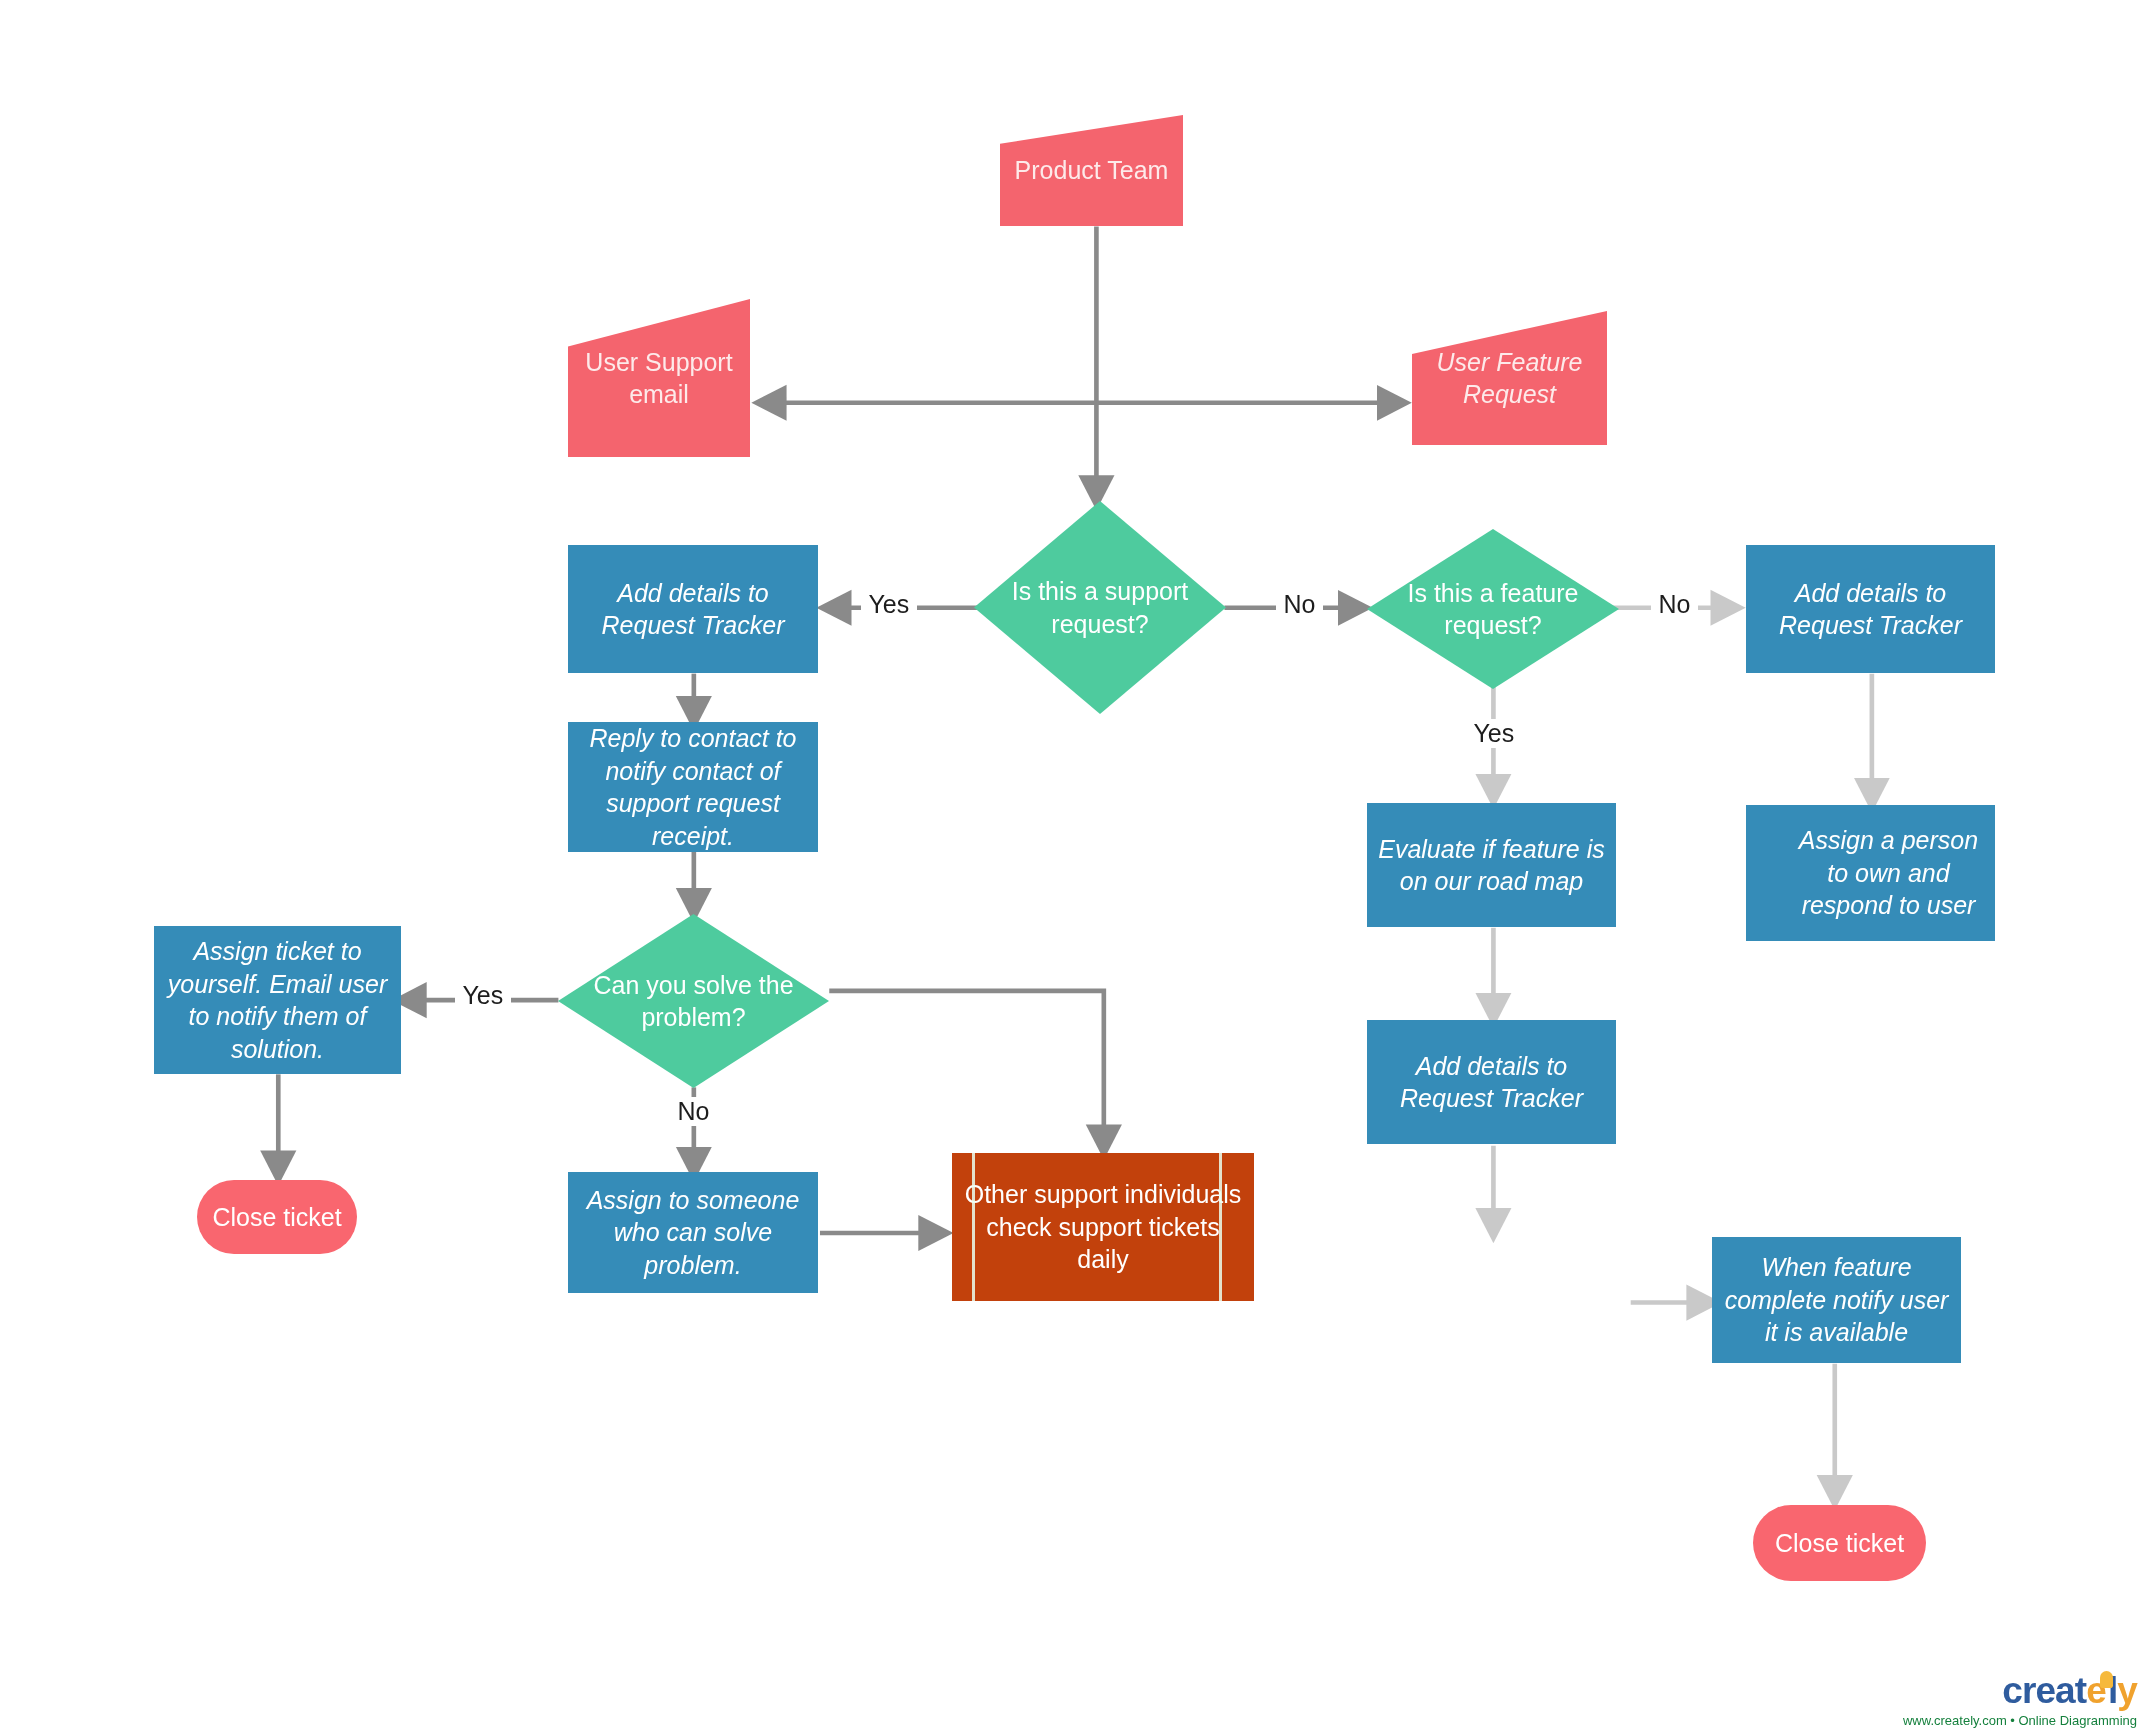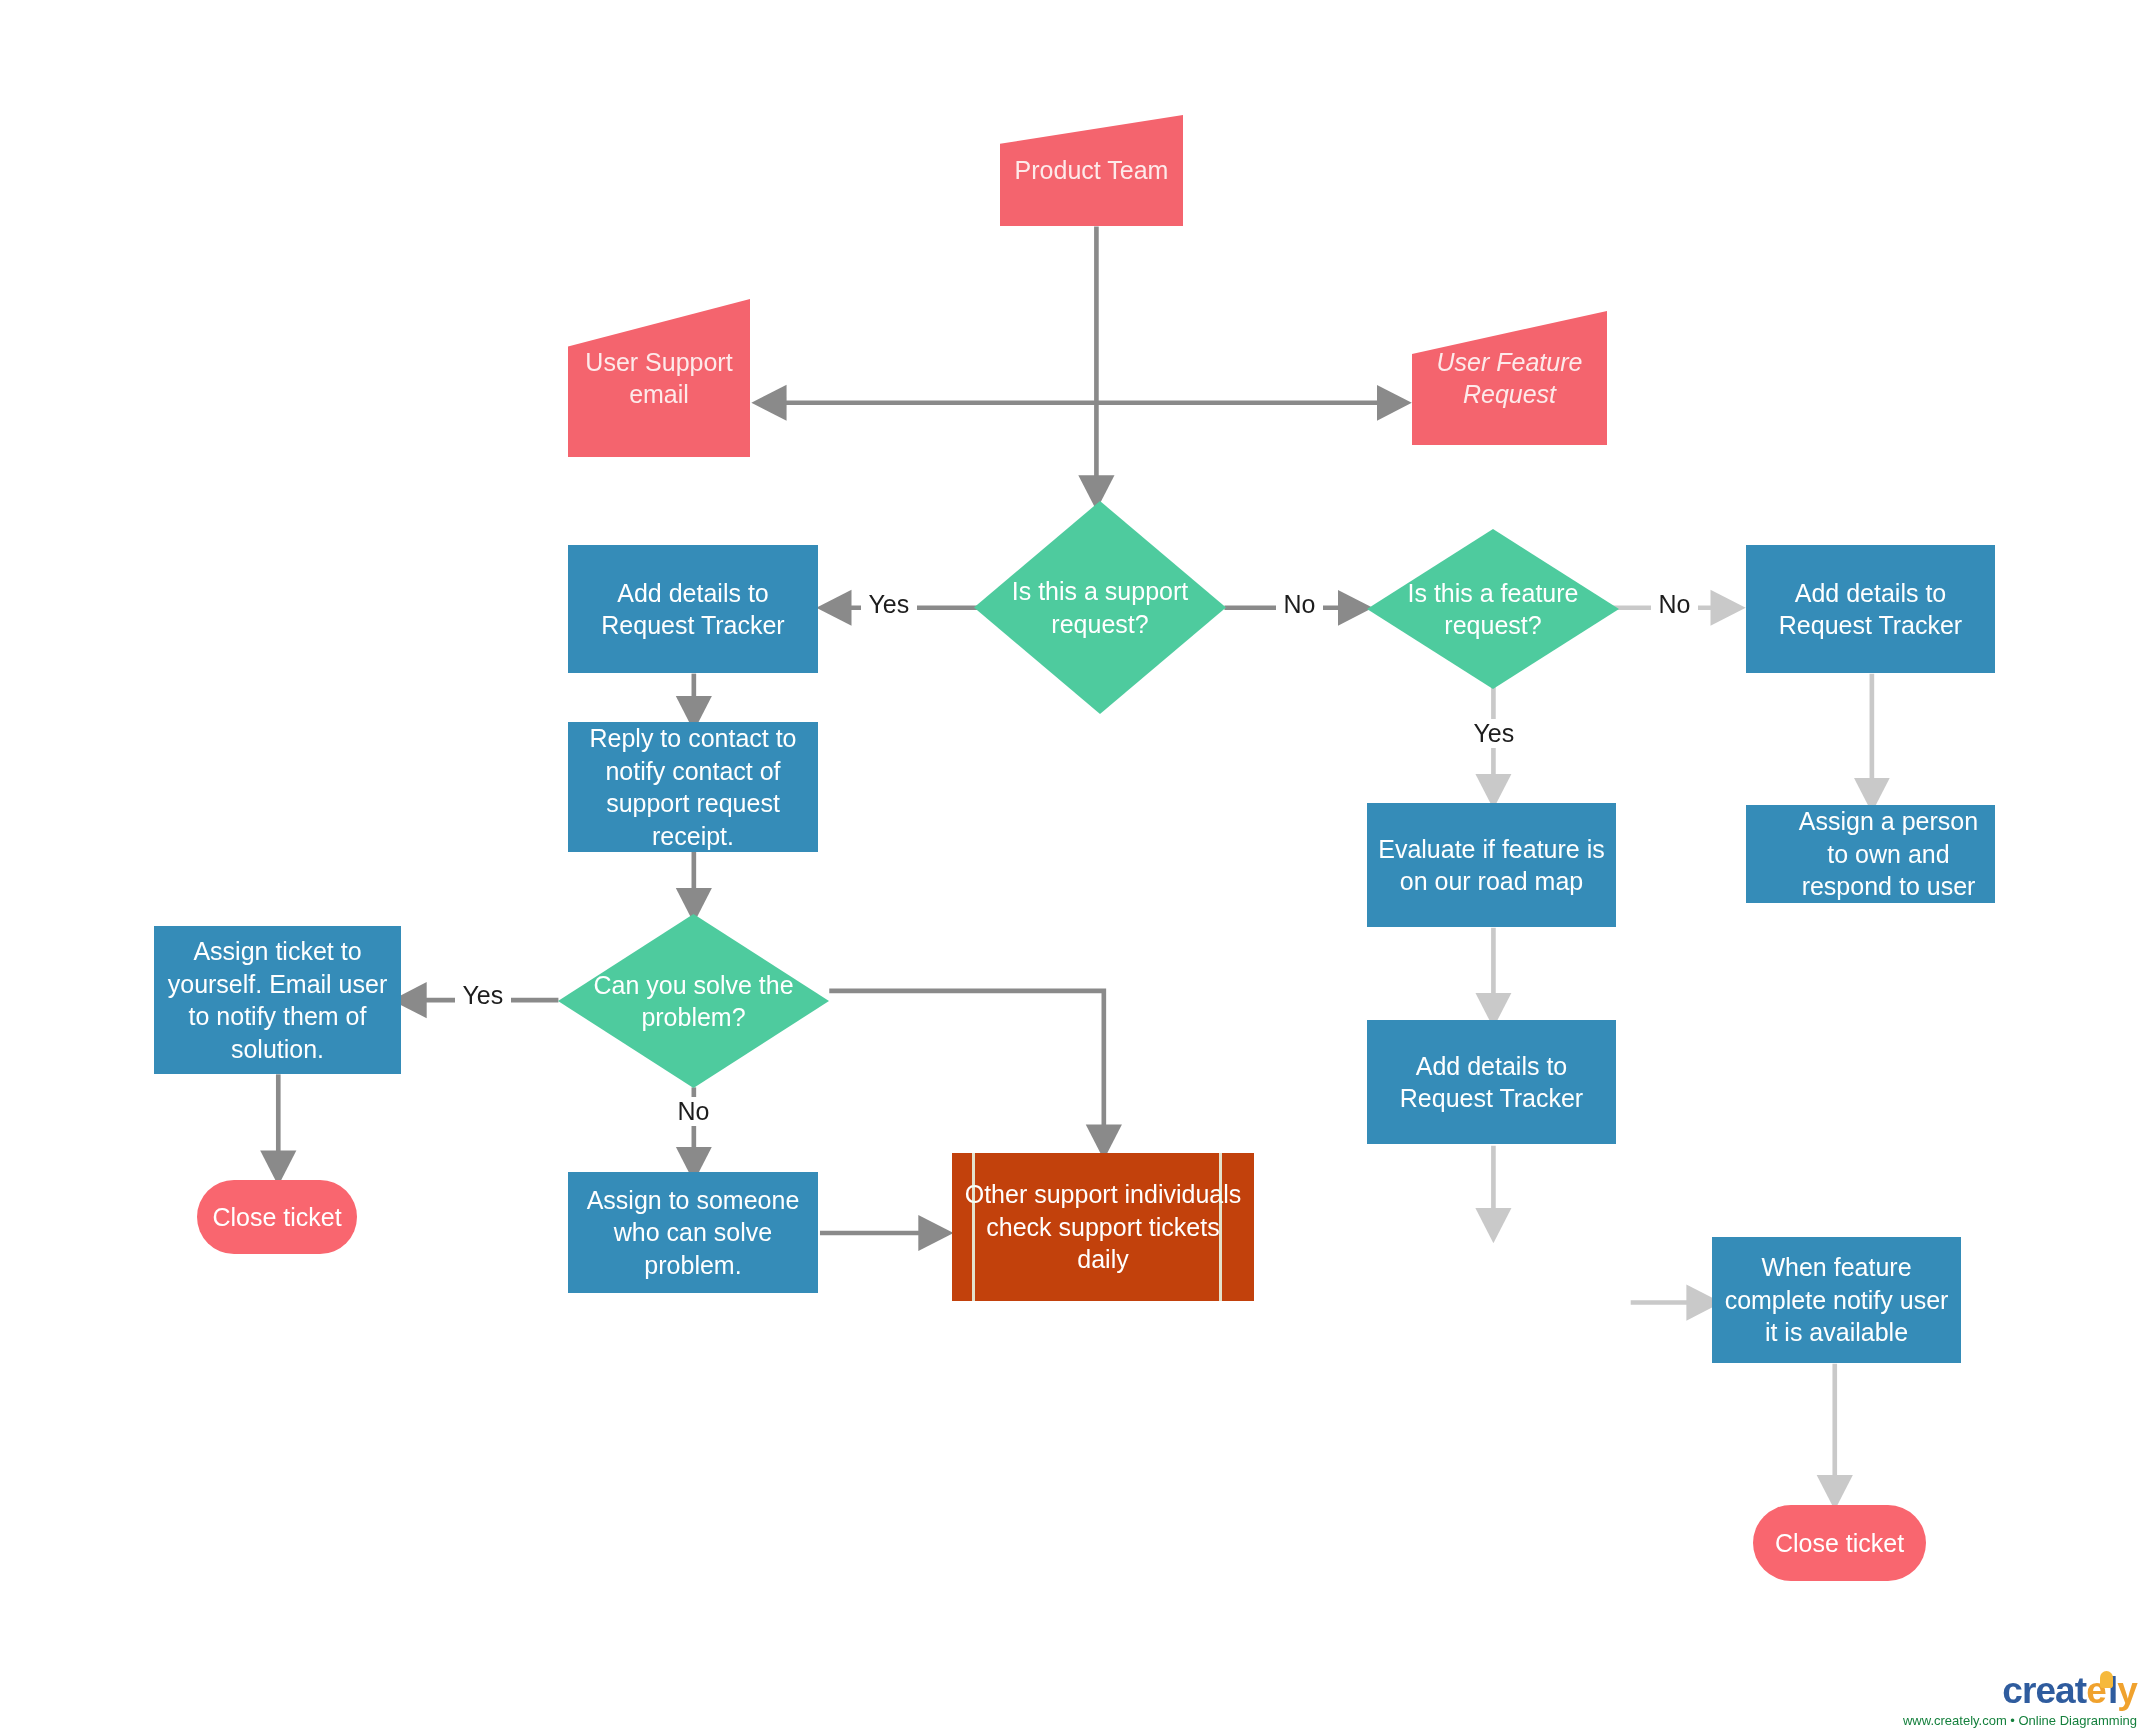--- a/index.html
+++ b/index.html
@@ -4,21 +4,21 @@
 <style>
   html,body{margin:0;padding:0;background:#ffffff;}
   body{width:2152px;height:1735px;font-family:"Liberation Sans",sans-serif;}
   #canvas{position:relative;width:2152px;height:1735px;overflow:hidden;background:#fff;}
   svg#wires{position:absolute;left:0;top:0;width:2152px;height:1735px;}
 
   .node{position:absolute;display:flex;align-items:center;justify-content:center;
         text-align:center;color:#ffffff;box-sizing:border-box;line-height:1.30;}
   .node span{display:block;padding:0 9.3px;}
 
-  .proc{background:#358cb8;font-size:25px;}
+  .proc{background:#358cb8;font-size:25px;font-style:italic;}
   .dec{font-size:25px;color:#fff;}
   .dec .diashape{position:absolute;left:0;top:0;width:100%;height:100%;
         background:#4ecb9e;clip-path:polygon(50% 0%,100% 50%,50% 100%,0% 50%);}
   .dec span{position:relative;z-index:2;}
   .term{background:#f9666f;border-radius:927px;font-size:25px;}
   .src{font-size:25px;color:#fdeaea;}
   .src .srcshape{position:absolute;left:0;top:0;width:100%;height:100%;background:#f4646e;}
   .src span{position:relative;z-index:2;}
   .predef{background:#c2410c;font-size:25px;}
   .predef .bar{position:absolute;top:0;bottom:0;width:2.8px;background:#eafff0;opacity:.85;}
@@ -143,21 +143,21 @@
 
   <div class="node proc" style="left:1367px;top:1020px;width:249px;height:124px;">
     <span>Add details to Request Tracker</span>
   </div>
 
 
   <div class="node proc" style="left:1746px;top:545px;width:249px;height:128px;">
     <span>Add details to Request Tracker</span>
   </div>
 
-  <div class="node proc" style="left:1746px;top:805px;width:249px;height:98px;padding-left:36px;">
+  <div class="node proc" style="left:1746px;top:805px;width:249px;height:136px;padding-left:36px;">
     <span>Assign a person to own and respond to user</span>
   </div>
 
   <div class="node proc" style="left:1712px;top:1237px;width:249px;height:126px;">
     <span>When feature complete notify user it is available</span>
   </div>
 
   <div class="node predef" style="left:952px;top:1153px;width:302px;height:148px;">
     <div class="bar" style="left:20.4px;"></div>
     <div class="bar" style="right:32px;"></div>

